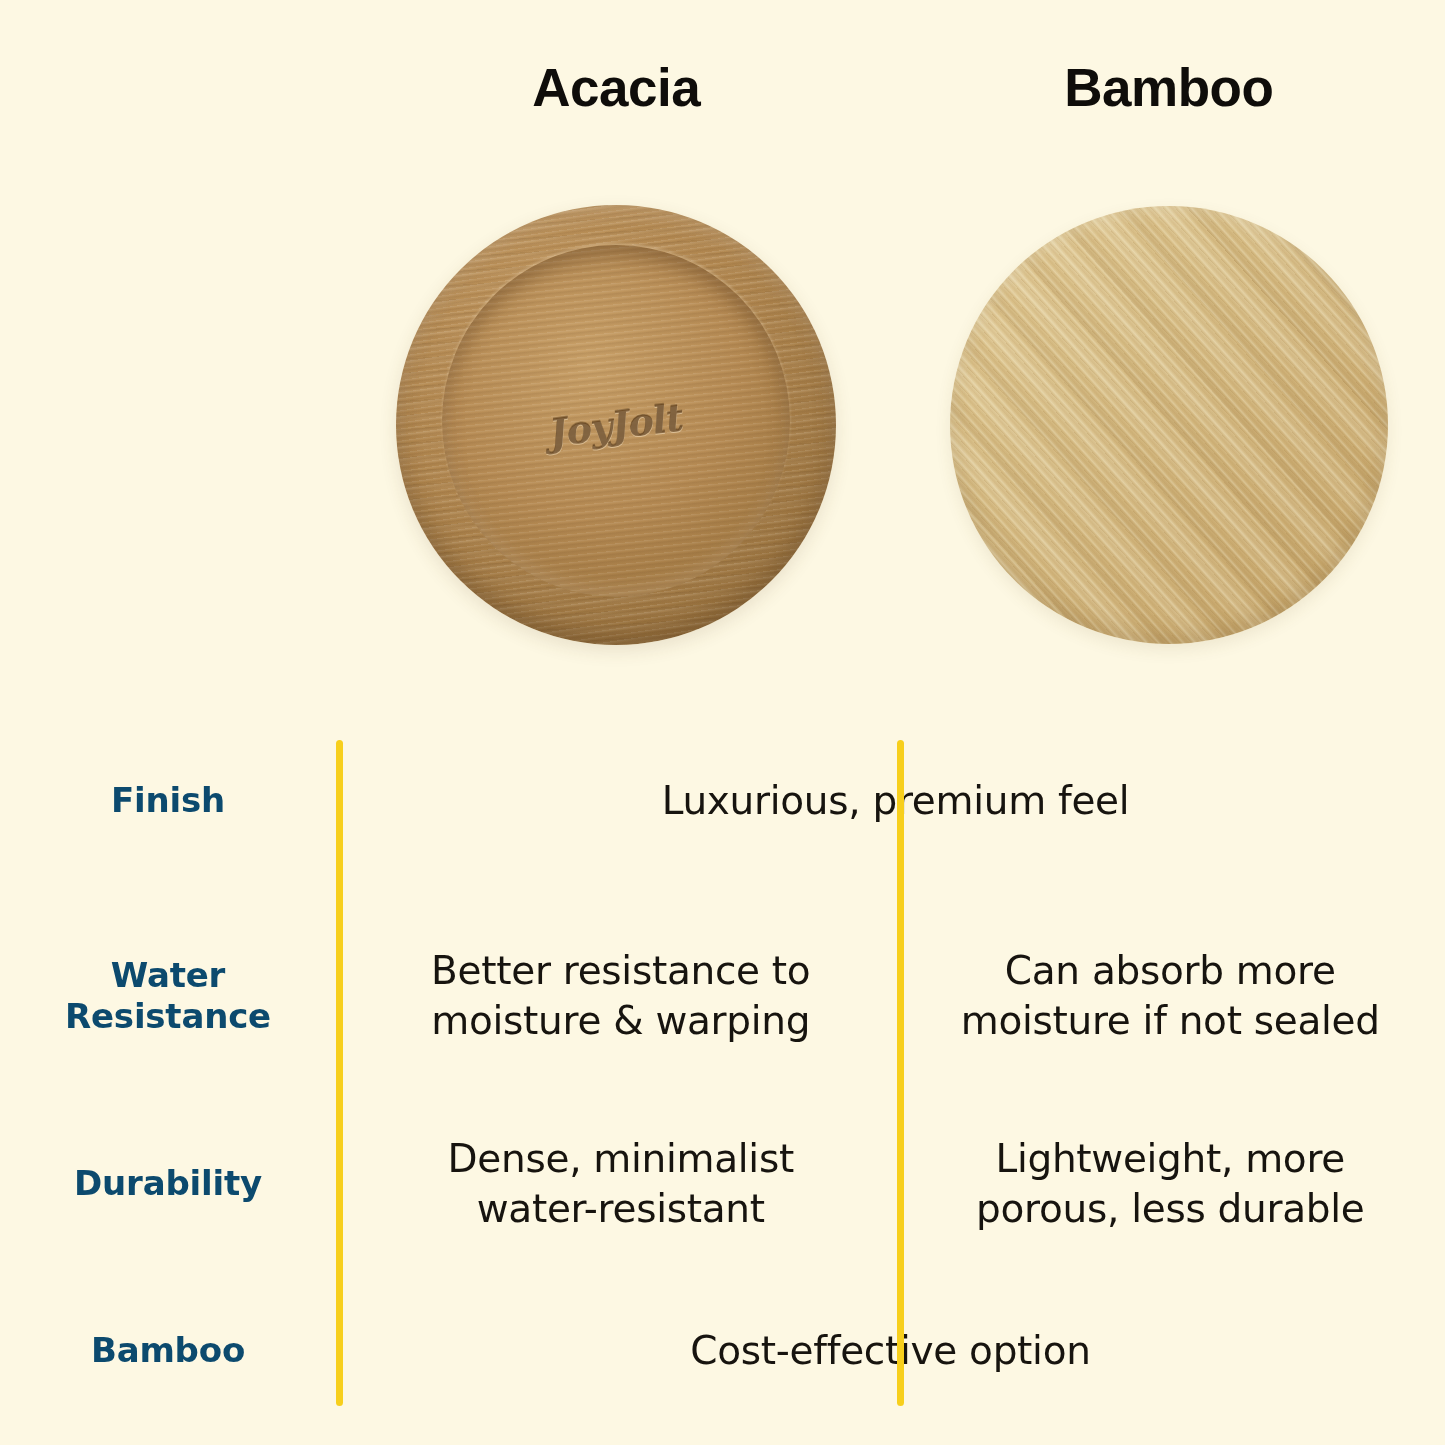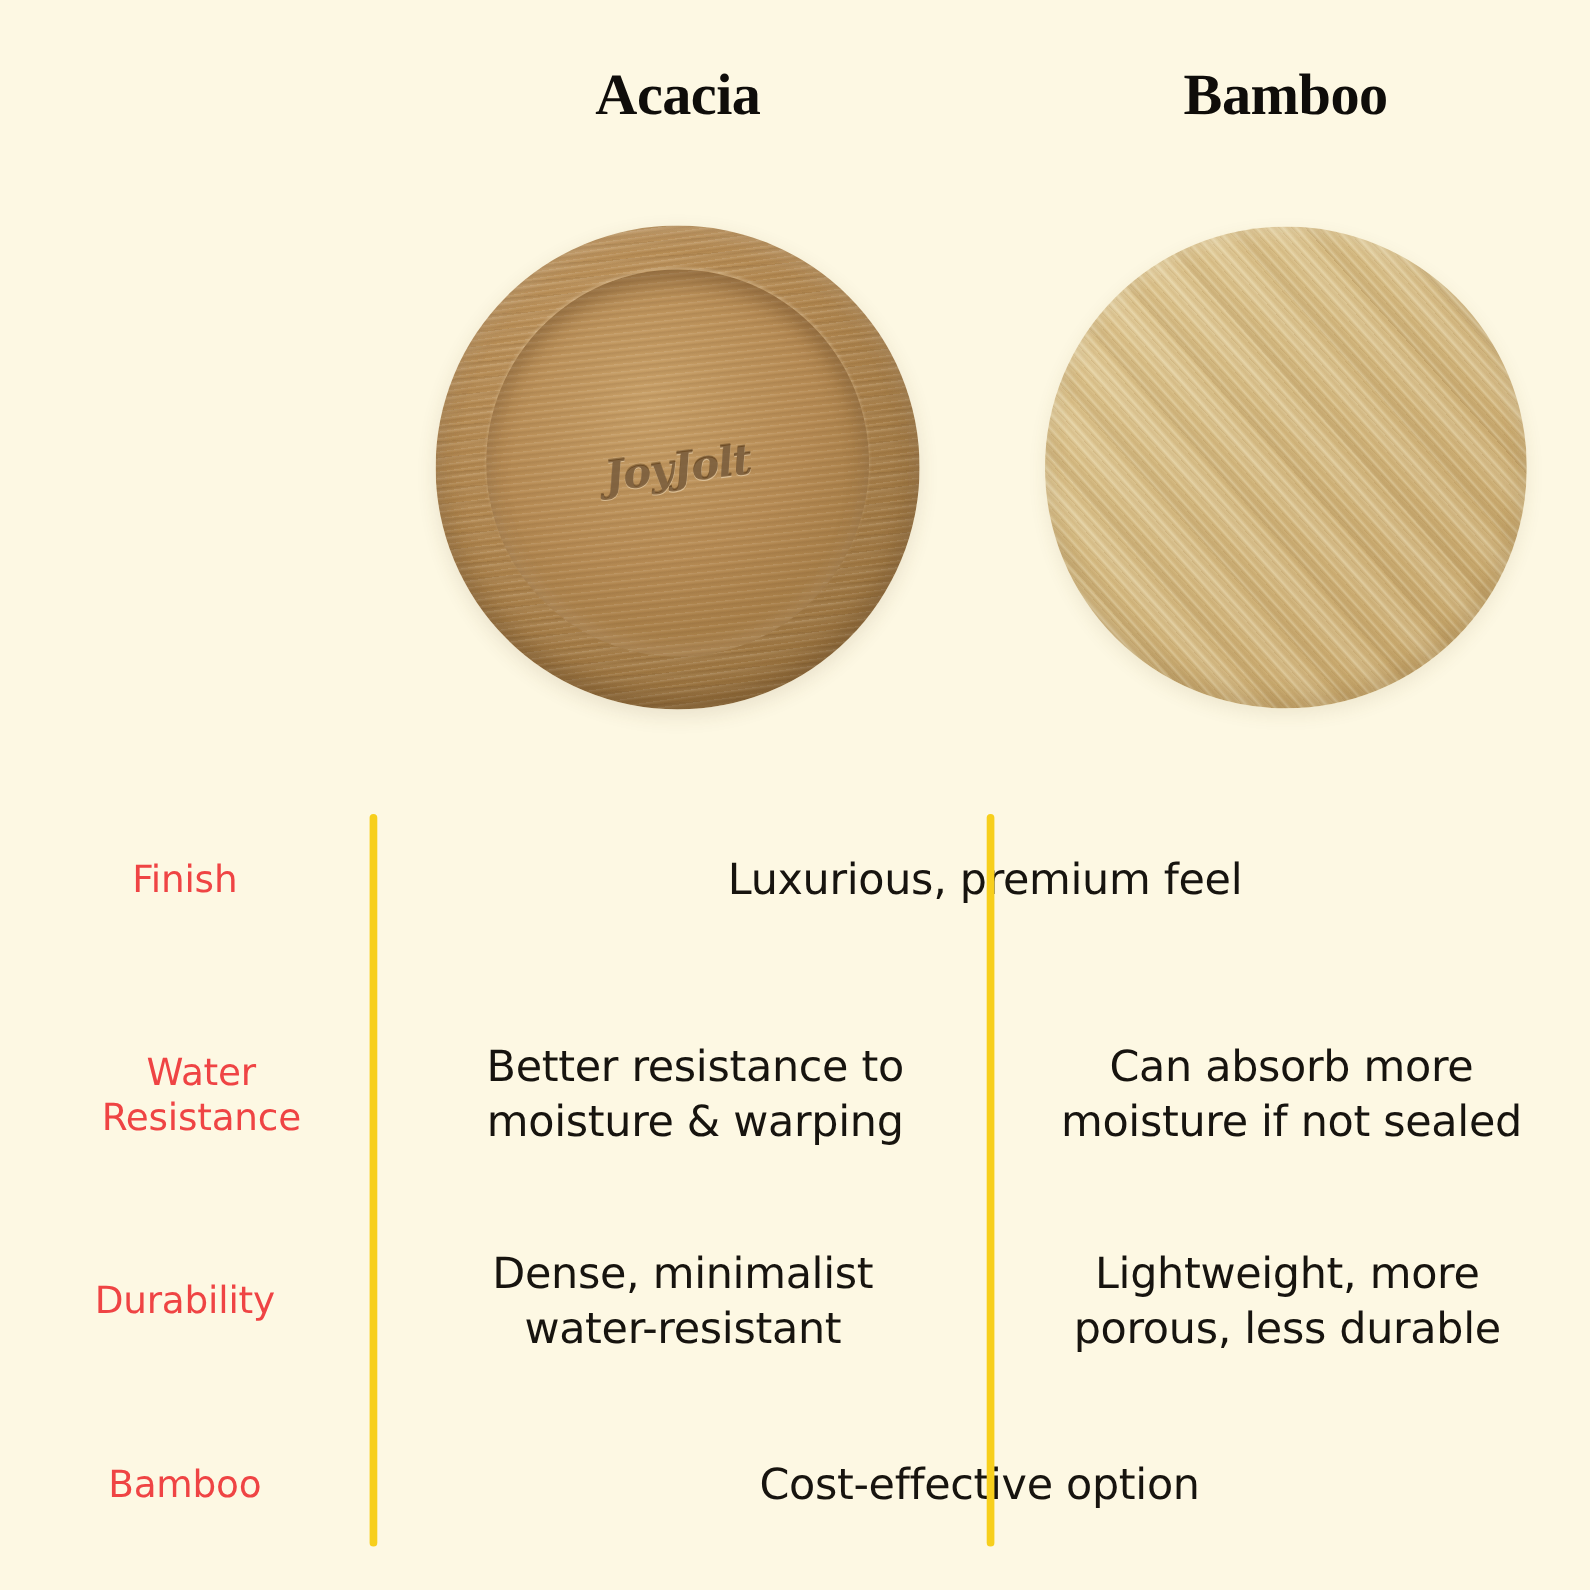--- a/index.html
+++ b/index.html
@@ -38,21 +38,21 @@
     display: flex;
     align-items: center;
     justify-content: center;
   }
   .header-title {
     font-size: 53px;
     font-weight: 700;
     letter-spacing: -0.5px;
     color: #0F0D0A;
     line-height: 1;
-    font-family: Liberation Serif, serif;
+    font-family: Liberation Sans, sans-serif;
   }
 
   
   .products-row {
     position: absolute;
     top: 175px;
     left: 0;
     width: 1445px;
     height: 500px;
     display: flex;
@@ -201,37 +201,37 @@
   .divider-1 { left: 336px; }
   .divider-2 { left: 897px; }
 
   .spec-row {
     display: flex;
     align-items: center;
     width: 1445px;
     box-sizing: border-box;
   }
   .spec-row-finish     { height: 190px; }
-  .spec-row-water      { height: 200px; padding-left: 15px; }
+  .spec-row-water      { height: 200px; }
   .spec-row-durability { height: 175px; }
   .spec-row-quality    { height: 160px; }
 
   .spec-label-cell {
     flex: 0 0 336px;
     width: 336px;
     display: flex;
     align-items: center;
     justify-content: center;
     padding: 0 16px;
     box-sizing: border-box;
   }
   .spec-label {
     font-size: 34px;
-    font-weight: 400;
-    color: #ef4444;
+    font-weight: 700;
+    color: #0c4a6e;
     text-align: center;
     line-height: 1.22;
     letter-spacing: -0.2px;
     font-family: "DejaVu Sans", sans-serif;
     white-space: pre-line;
   }
 
   .spec-value-cell {
     flex: 1 1 0;
     display: flex;

